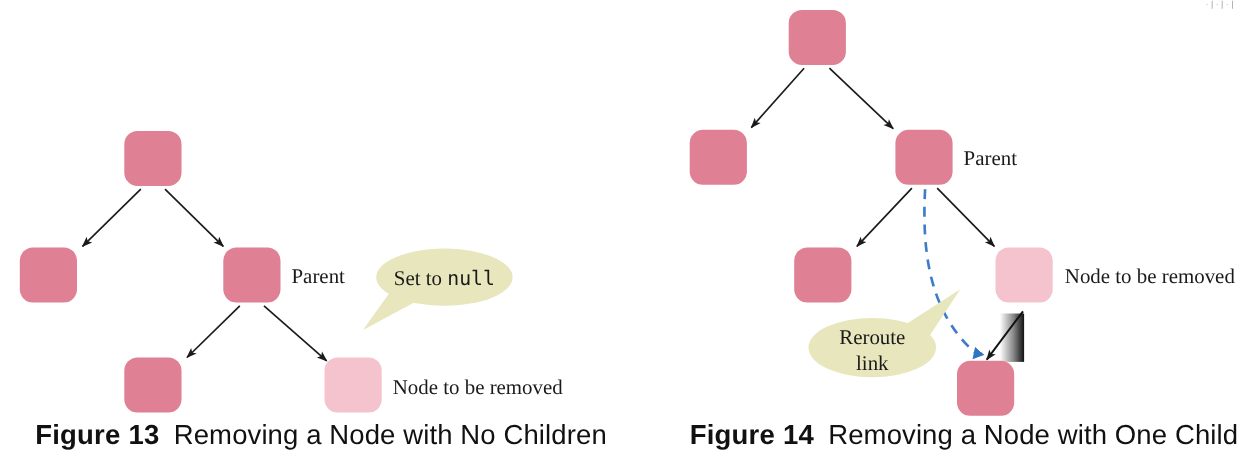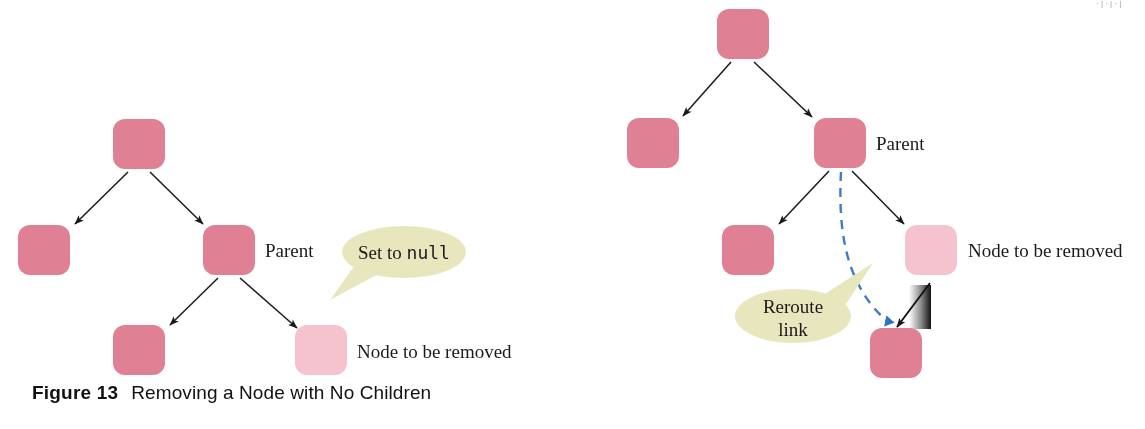--- a/index.html
+++ b/index.html
@@ -38,21 +38,21 @@
     fill: #1a1a1a;
   }
   .callout-mono {
     font-family: "DejaVu Sans Mono", monospace;
     font-size: 18px;
     fill: #1a1a1a;
   }
   .caption {
     position: absolute;
     font-family: "Liberation Sans", sans-serif;
-    font-size: 19px;
+    font-size: 25px;
     color: #111111;
     white-space: nowrap;
     letter-spacing: 0.1px;
   }
   .caption .fig-num {
     font-weight: bold;
     margin-right: 13px;
     letter-spacing: 0.2px;
   }
   #caption-left  { left: 32px;  top: 382px; }
@@ -148,14 +148,17 @@
       <ellipse cx="793" cy="316" rx="58" ry="27" fill="#e8e6bd"></ellipse>
       <text class="callout-text" x="793" y="313" text-anchor="middle">Reroute</text>
       <text class="callout-text" x="793" y="336" text-anchor="middle">link</text>
     </g>
   </svg>
 
   <div class="caption" id="caption-left">
     <span class="fig-num">Figure 13</span><span>Removing a Node with No Children</span>
   </div>
 
+  <div class="caption" id="caption-right">
+    <span class="fig-num">Figure 14</span><span>Removing a Node with One Child</span>
+  </div>
 
 </div>
 
 </body></html>

